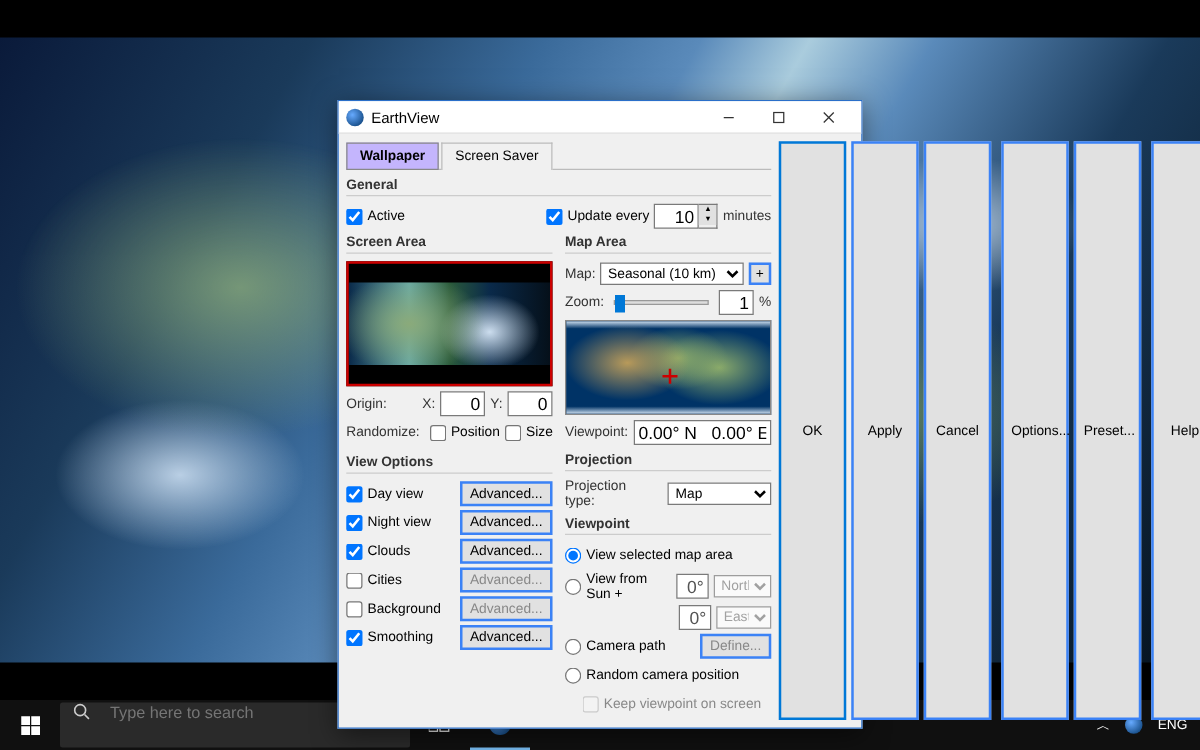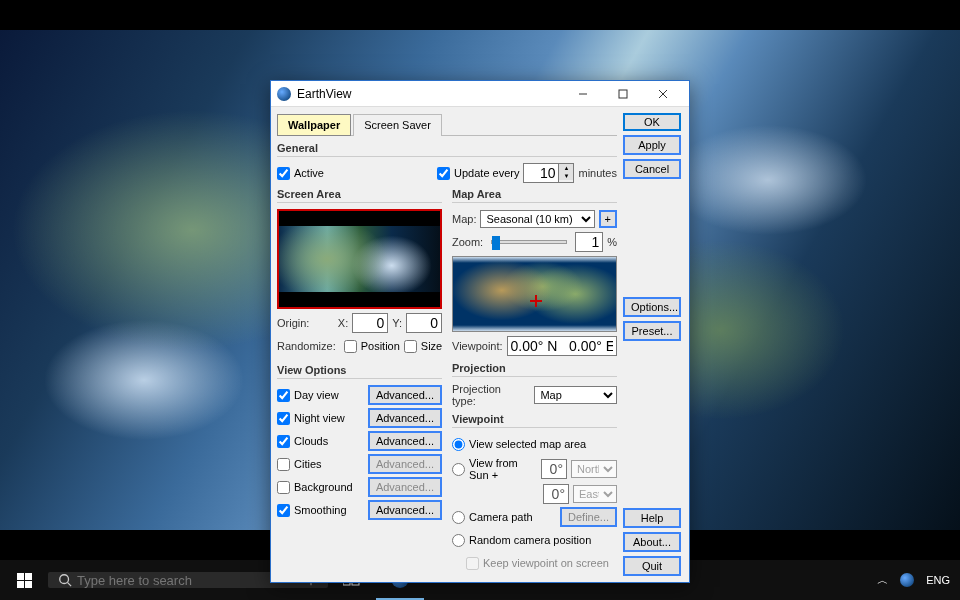--- a/index.html
+++ b/index.html
@@ -3,38 +3,38 @@
 <meta charset="utf-8">
 <style>
 * { box-sizing: border-box; margin: 0; padding: 0; font-family: "Segoe UI", Tahoma, sans-serif; font-size: 11px; }
 body { width: 960px; height: 600px; background: #000; overflow: hidden; position: relative; }
 .wallpaper { position: absolute; top: 30px; left: 0; right: 0; bottom: 70px; background: linear-gradient(120deg,#0a1a3a 0%,#1a3a5a 20%,#3a6a9a 35%,#5a8aba 45%,#aaccdd 52%,#5a8aba 60%,#1a3a5a 75%,#05101a 100%); overflow:hidden;}
 .wallpaper::before{content:"";position:absolute;inset:0;background:radial-gradient(ellipse 300px 200px at 20% 40%,#8aaa7a 0%,transparent 60%),radial-gradient(ellipse 250px 180px at 75% 60%,#6a8a5a 0%,transparent 50%),radial-gradient(ellipse 200px 120px at 15% 70%,#ddeeff 0%,transparent 50%),radial-gradient(ellipse 180px 100px at 80% 30%,#ccddee 0%,transparent 55%);opacity:0.8;}
 .taskbar { position: absolute; bottom: 0; left: 0; right: 0; height: 40px; background: #101010; display: flex; align-items: center; z-index: 5; }
 .start-btn { width: 48px; height: 40px; display: flex; align-items: center; justify-content: center; color: #fff; }
 .win-logo{display:grid;grid-template-columns:7px 7px;grid-template-rows:7px 7px;gap:1px;}
 .win-logo span{background:#fff;}
-.search-box { display: flex; align-items: center; background: #2a2a2a; height: 16px; width: 280px; border-radius: 2px; padding: 0 10px; color: #ccc; gap:5px;}
+.search-box { display: flex; align-items: flex-start; background: #2a2a2a; height: 36px; width: 280px; border-radius: 2px; padding: 0 10px; color: #ccc; gap:16px;}
 .search-box svg{width:14px;height:14px;}
 .search-box input{background:transparent;border:none;color:#ccc;flex:1;outline:none;font-size:13px;}
 .mic{margin-left:auto;}
 .task-icon { width: 48px; height: 40px; display: flex; align-items: center; justify-content: center; color:#fff;}
 .task-icon.active{border-bottom:2px solid #76b9ed;}
 .tray { margin-left: auto; display: flex; align-items: center; gap: 12px; padding-right: 10px; color: #fff; font-size:11px;}
 .dialog { position: absolute; top: 80px; left: 270px; width: 420px; background: #f0f0f0; border: 1px solid #2a6fc9; box-shadow: 0 4px 20px rgba(0,0,0,0.5); z-index: 10; }
 .titlebar { height: 26px; background: #fff; display: flex; align-items: center; padding: 0 6px; border-bottom:1px solid #ddd;}
 .titlebar .app-icon{width:14px;height:14px;border-radius:50%;background:radial-gradient(circle at 35% 35%,#6af,#036);margin-right:6px;}
 .titlebar .title{flex:1;font-size:12px;}
 .winctrl{width:40px;height:26px;display:flex;align-items:center;justify-content:center;}
 .dialog-body{display:flex;padding:6px;gap:6px;}
 .main-col{flex:1;}
-.side-col{width:60px;display:flex;flex-direction:column;gap:4px;}
+.side-col{width:60px;display:flex;flex-direction:row;gap:4px;}
 .tabs{display:flex;border-bottom:1px solid #bbb;margin-bottom:6px;}
 .tab{padding:4px 10px;border:1px solid #bbb;border-bottom:none;background:#f0f0f0;position:relative;top:1px;margin-right:2px;font-size:11px;}
-.tab.active{background:#fef9c3;border-bottom:1px solid #f0f0f0;font-weight:bold;border-color:#888;}
+.tab.active{background:#c4b5fd;border-bottom:1px solid #f0f0f0;font-weight:bold;border-color:#888;}
 .cols{display:flex;gap:10px;}
 .col{flex:1;min-width:0;}
 .group-h{font-weight:bold;font-size:11px;color:#333;margin:2px 0;}
 .hr{height:1px;background:#ccc;margin:2px 0 6px 0;}
 .row{display:flex;align-items:center;gap:4px;margin:3px 0;min-height:20px;}
 label.chk{display:flex;align-items:center;gap:4px;}
 input[type=checkbox],input[type=radio]{margin:0;}
 .btn{background:#e1e1e1;border:2px solid #3b82f6;padding:2px 6px;font-size:11px;min-width:54px;text-align:center;}
 .btn:disabled{color:#888;}
 .btn.primary{border:2px solid #0078d7;padding:1px 5px;}

